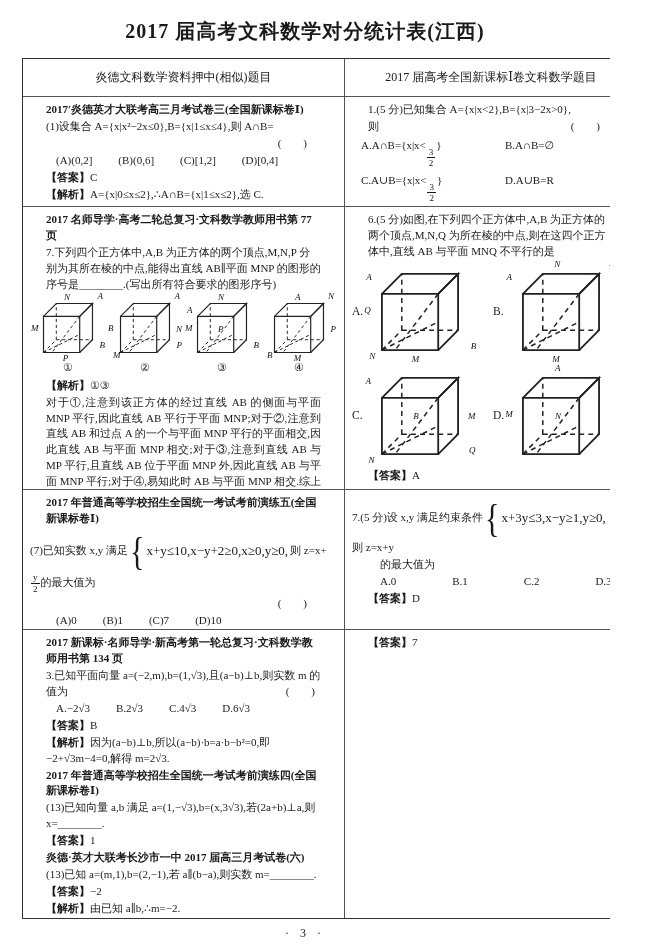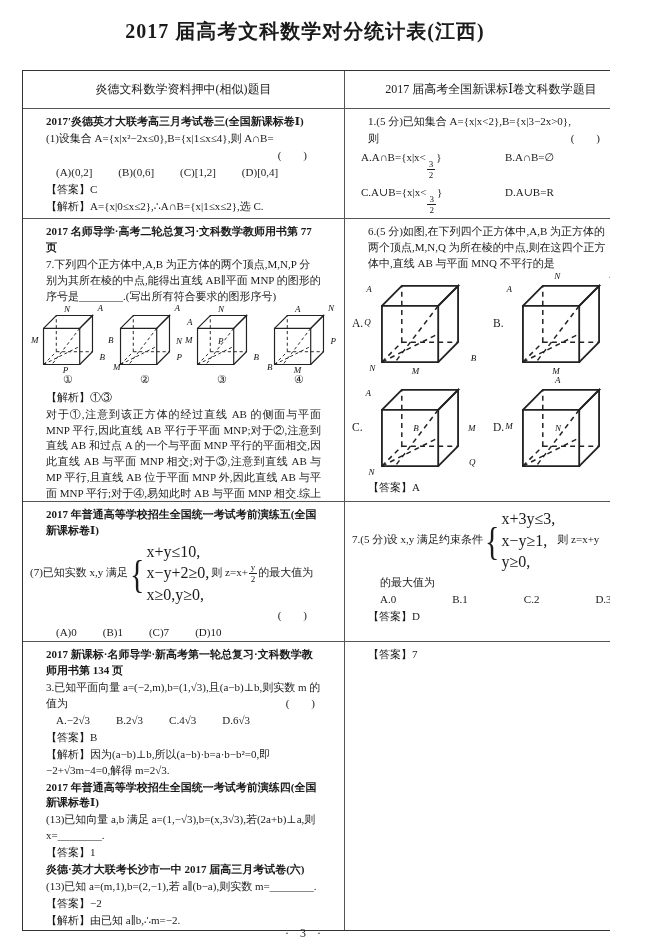--- a/index.html
+++ b/index.html
@@ -1,47 +1,47 @@
 <!DOCTYPE html>
 <html><head>
 <meta charset="utf-8">
 <style>
   html,body{margin:0;padding:0;background:#ffffff;}
   .page{position:relative;width:610px;height:949px;background:#fff;color:#1a1a1a;
         font-family:"Liberation Serif","DejaVu Serif",serif;overflow:hidden;}
   .title{position:absolute;top:18px;left:0;width:100%;text-align:center;
          font-size:20px;font-weight:bold;letter-spacing:1px;}
-  .tbl{position:absolute;top:70px;left:22px;width:614px;border:1.5px solid #333;}
+  .tbl{position:absolute;top:58px;left:22px;width:614px;border:1.5px solid #333;}
   .row{display:flex;}
   .cell{box-sizing:border-box;padding:4px 7px;overflow:hidden;font-size:11px;line-height:1.45;}
   .cell.L{width:322px;border-right:1px solid #555;}
   .cell.R{width:292px;}
   .row + .row .cell{border-top:1px solid #555;}
   .rh .cell{height:37px;display:flex;align-items:center;justify-content:center;
             font-size:12px;padding:0;}
   .r1 .cell{height:110px;}
   .r2 .cell{height:283px;}
   .r3 .cell{height:140px;}
   .r4 .cell{height:289px;}
   p{margin:1px 16px;}
   .src{font-weight:bold;}
-  .bld{font-weight:normal;text-align:right;}
+  .bld{font-weight:bold;text-align:right;}
   .paren{text-align:right;padding-right:14px;}
   .parenR{float:right;padding-right:6px;}
   .opts{display:flex;gap:0;padding-left:10px;}
   .opts span{margin-right:26px;}
   .opts2{display:grid;grid-template-columns:1.2fr 1fr;row-gap:4px;padding-left:4px;margin:3px 5px;}
   .thenline{display:flex;justify-content:space-between;padding-right:14px;}
   .frac{display:inline-flex;flex-direction:column;align-items:center;vertical-align:-6px;
         font-size:9px;line-height:1.15;margin:0 1px;}
   .frac .num{border-bottom:1px solid currentColor;padding:0 2px;}
   .sysline{display:flex;align-items:center;flex-wrap:wrap;margin:2px 0;}
   .sys{display:inline-flex;align-items:center;margin:0 2px;}
   .sysbrace{font-size:30px;font-weight:400;transform:scaleY(1.35);margin-right:2px;}
-  .syslines{display:inline-flex;flex-direction:column;font-size:16px;line-height:1.35;}
+  .syslines{display:inline-flex;flex-direction:row;font-size:13px;line-height:1.35;}
   .figrowL{display:flex;justify-content:space-between;margin:4px 0 2px 0;}
   .figwrap{display:flex;flex-direction:column;align-items:center;width:76px;}
   .fig{position:relative;width:66px;height:62px;}
   .figcap{font-size:11px;margin-top:1px;text-align:center;}
   .figgridR{display:grid;grid-template-columns:1fr 1fr;row-gap:8px;column-gap:4px;margin:4px 0;}
   .figrow{display:flex;align-items:center;gap:5px;}
   .figcapside{font-size:11.5px;}
   .lb{position:absolute;font:italic 9px/1 "Liberation Serif","DejaVu Serif",serif;color:#111;}
   .tl{top:9px;left:-2px;}  .tc{top:-4px;left:44%;}  .tr{top:-5px;right:-2px;}
   .lm{top:44%;left:-4px;}  .rm{top:46%;right:-4px;} .c{top:46%;left:44%;}

